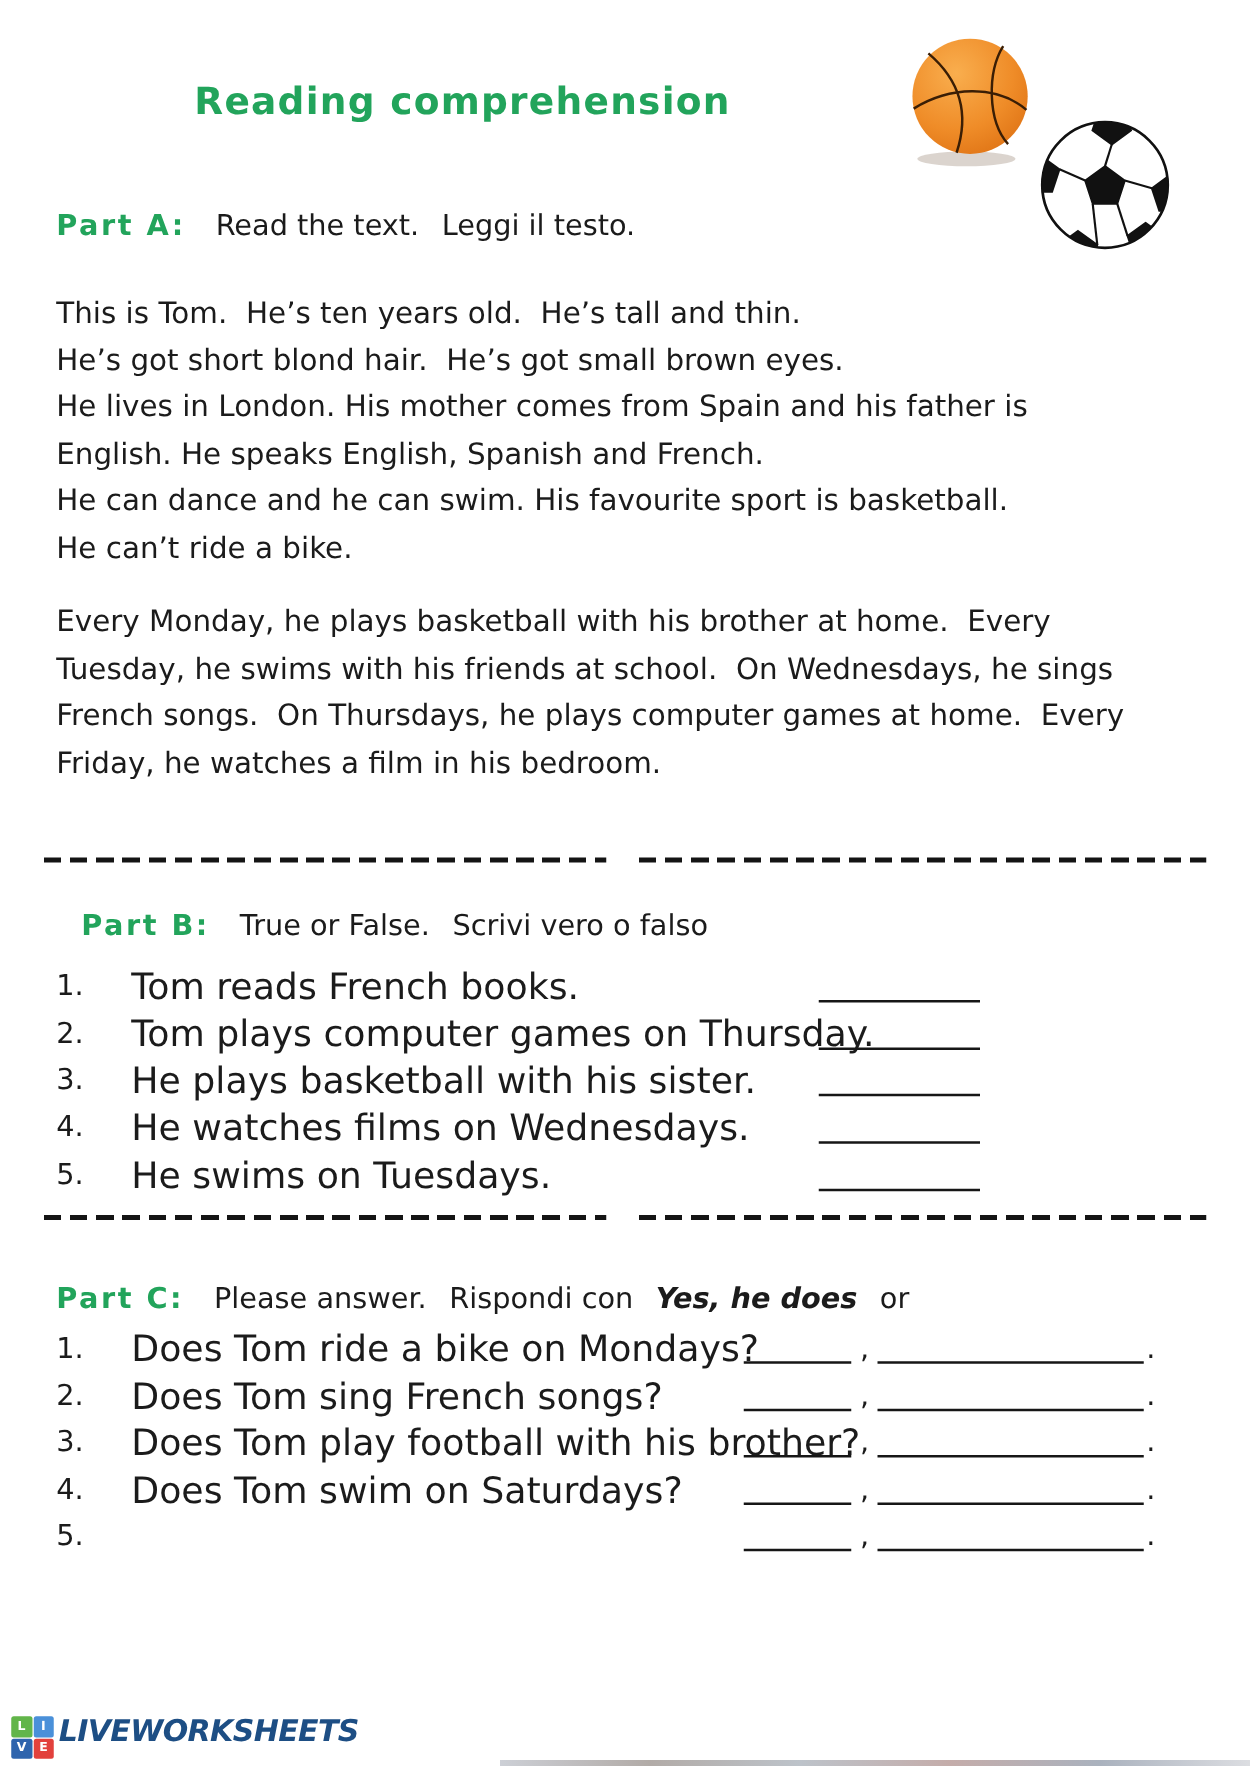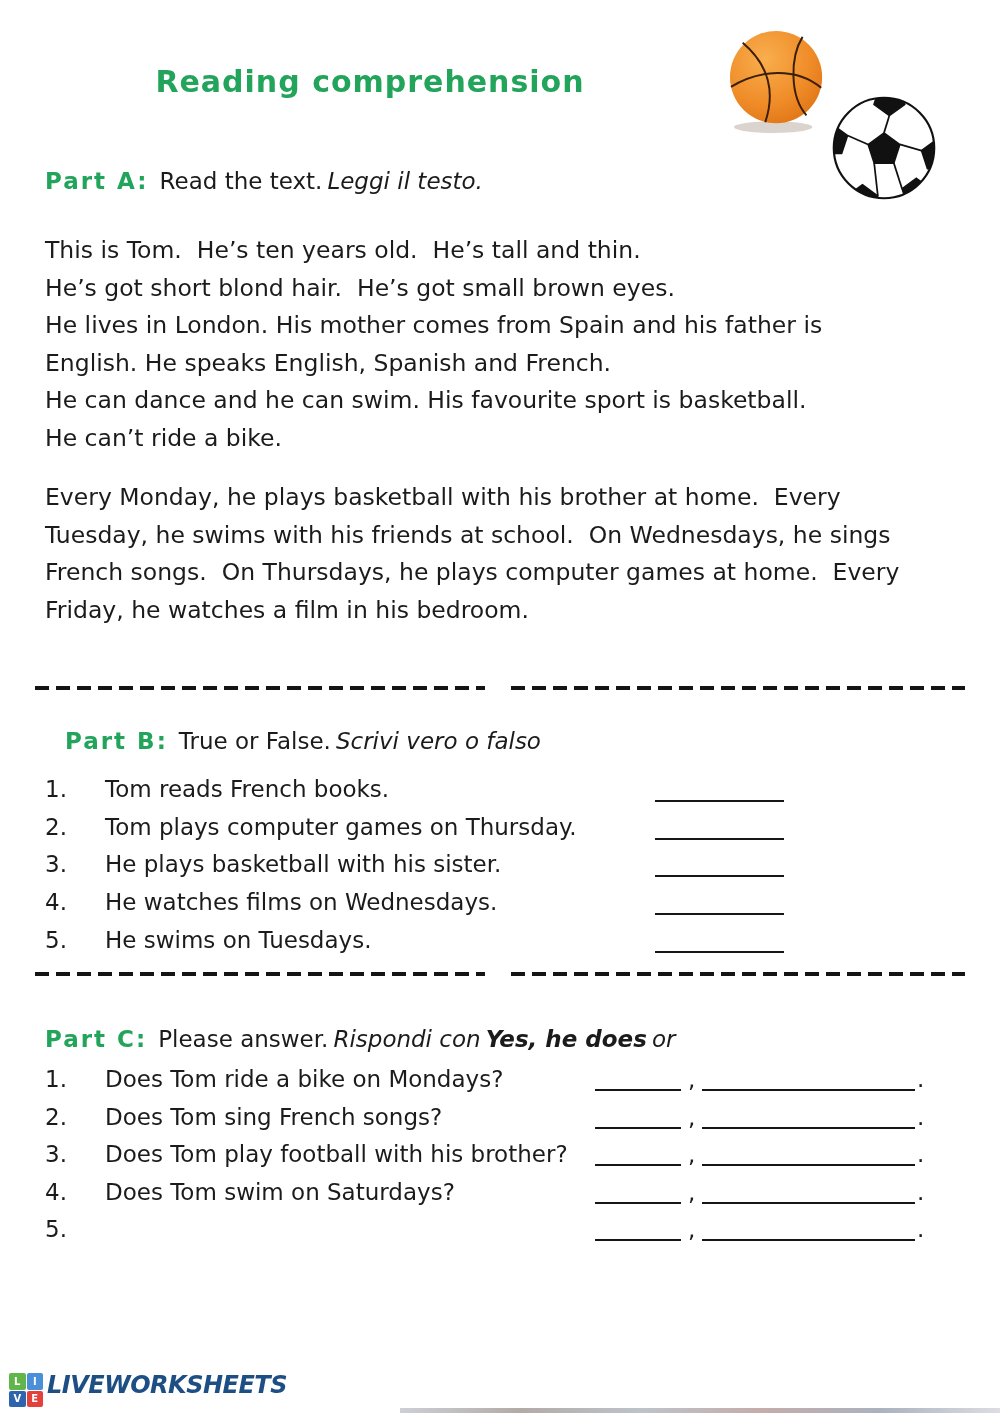--- a/index.html
+++ b/index.html
@@ -14,43 +14,43 @@
     position:absolute;top:64px;left:0;width:740px;text-align:center;
     font-size:30px;font-weight:bold;color:#22a45b;letter-spacing:1px;
   }
 
   
   .basketball{position:absolute;left:728px;top:28px;}
   .soccer{position:absolute;left:830px;top:94px;}
 
   
   .part-header{
-    position:absolute;left:45px;display:flex;gap:5px;align-items:baseline;
+    position:absolute;left:45px;display:flex;gap:18px;align-items:baseline;
     font-size:23px;line-height:30px;
   }
   .part-label{color:#22a45b;font-weight:bold;letter-spacing:2px;margin-right:6px;}
-  .ital{font-style:italic;text-align:right;}
+  .ital{text-align:right;}
   .bold-ital{font-style:italic;font-weight:bold;margin-top:12px;}
 
   
   .para{position:absolute;left:45px;width:930px;font-size:23.5px;line-height:37.5px;}
 
   
   .divider{position:absolute;left:35px;width:930px;height:4px;display:flex;gap:26px;}
   .divider span{
     display:block;height:4px;
     background:repeating-linear-gradient(90deg,#141414 0 14px,transparent 14px 21px);
   }
   .divider .d1{width:450px;}
   .divider .d2{width:454px;}
 
   
   .qrow{position:absolute;left:0;width:1000px;height:38px;}
   .qrow .num{position:absolute;left:45px;bottom:0;font-size:23px;line-height:38px;}
-  .qrow .qtext{position:absolute;left:105px;bottom:0;font-size:23px;line-height:38px;}
+  .qrow .qtext{position:absolute;left:105px;bottom:0;font-size:29px;line-height:38px;}
   .blank{position:absolute;height:0;border-bottom:2.5px solid #161616;}
   .qrow .blank-b{left:655px;width:129px;bottom:6px;}
   .qrow .blank-c-short{left:595px;width:86px;bottom:7px;}
   .qrow .comma{position:absolute;left:688px;bottom:0;font-size:23px;line-height:38px;}
   .qrow .blank-c-long{left:702px;width:213px;bottom:7px;}
   .qrow .period{position:absolute;left:917px;bottom:0;font-size:23px;line-height:38px;}
 
   
   .logo-grid{
     position:absolute;left:9px;top:1373px;width:34px;height:34px;

